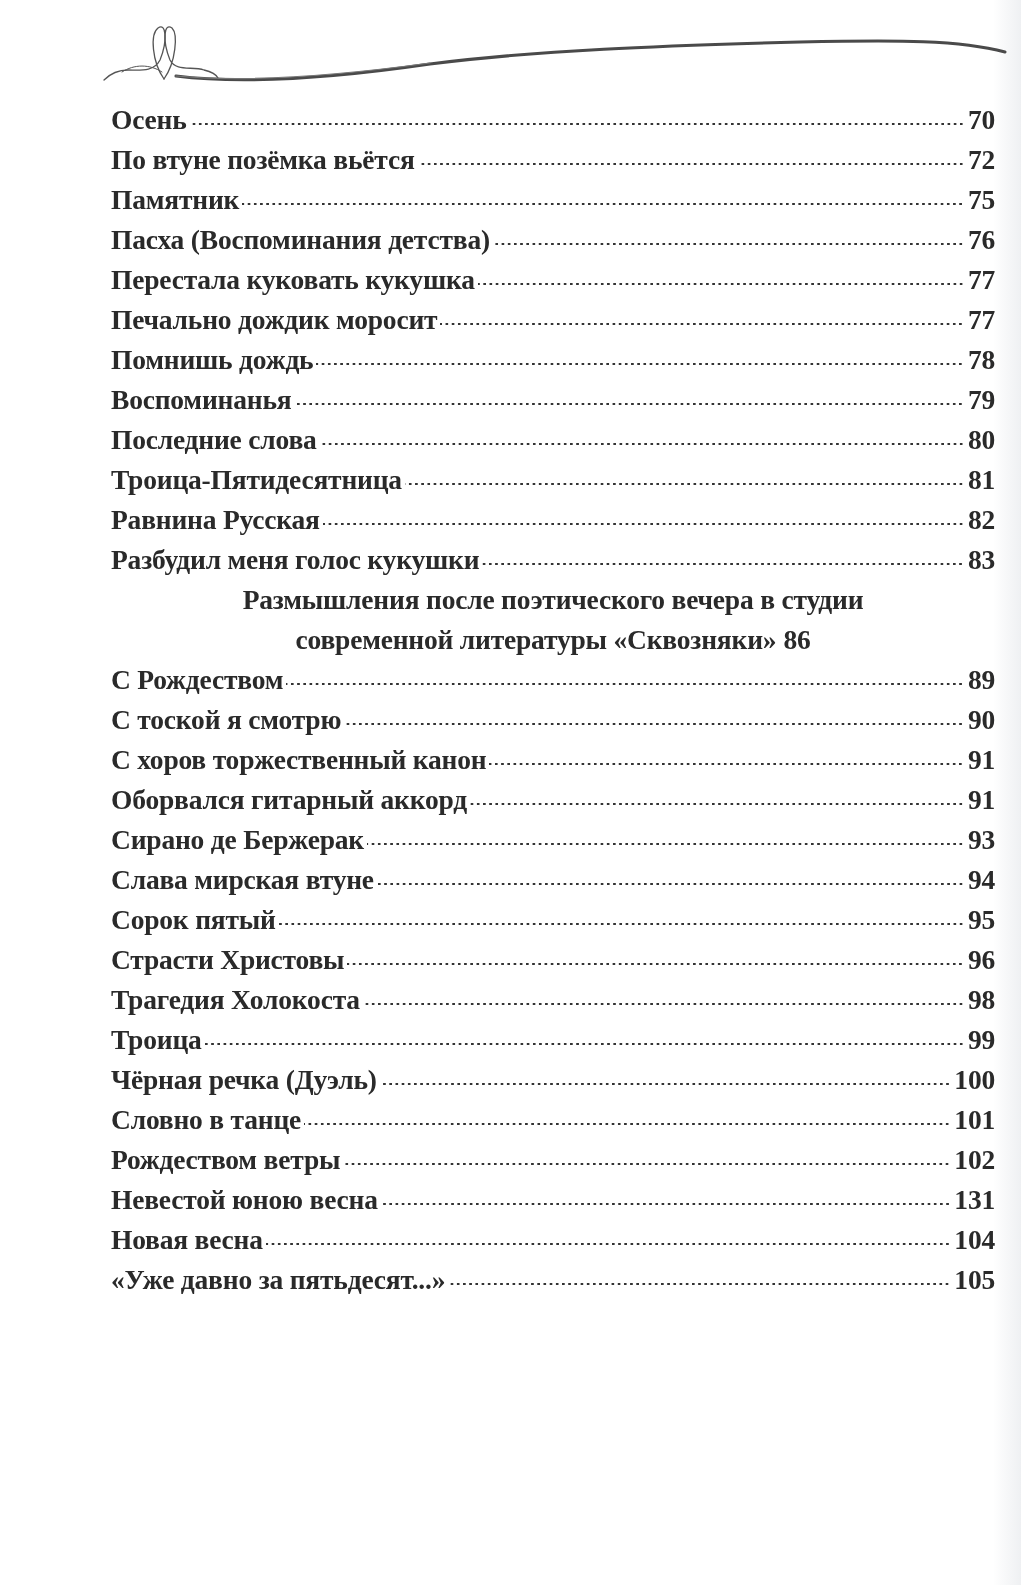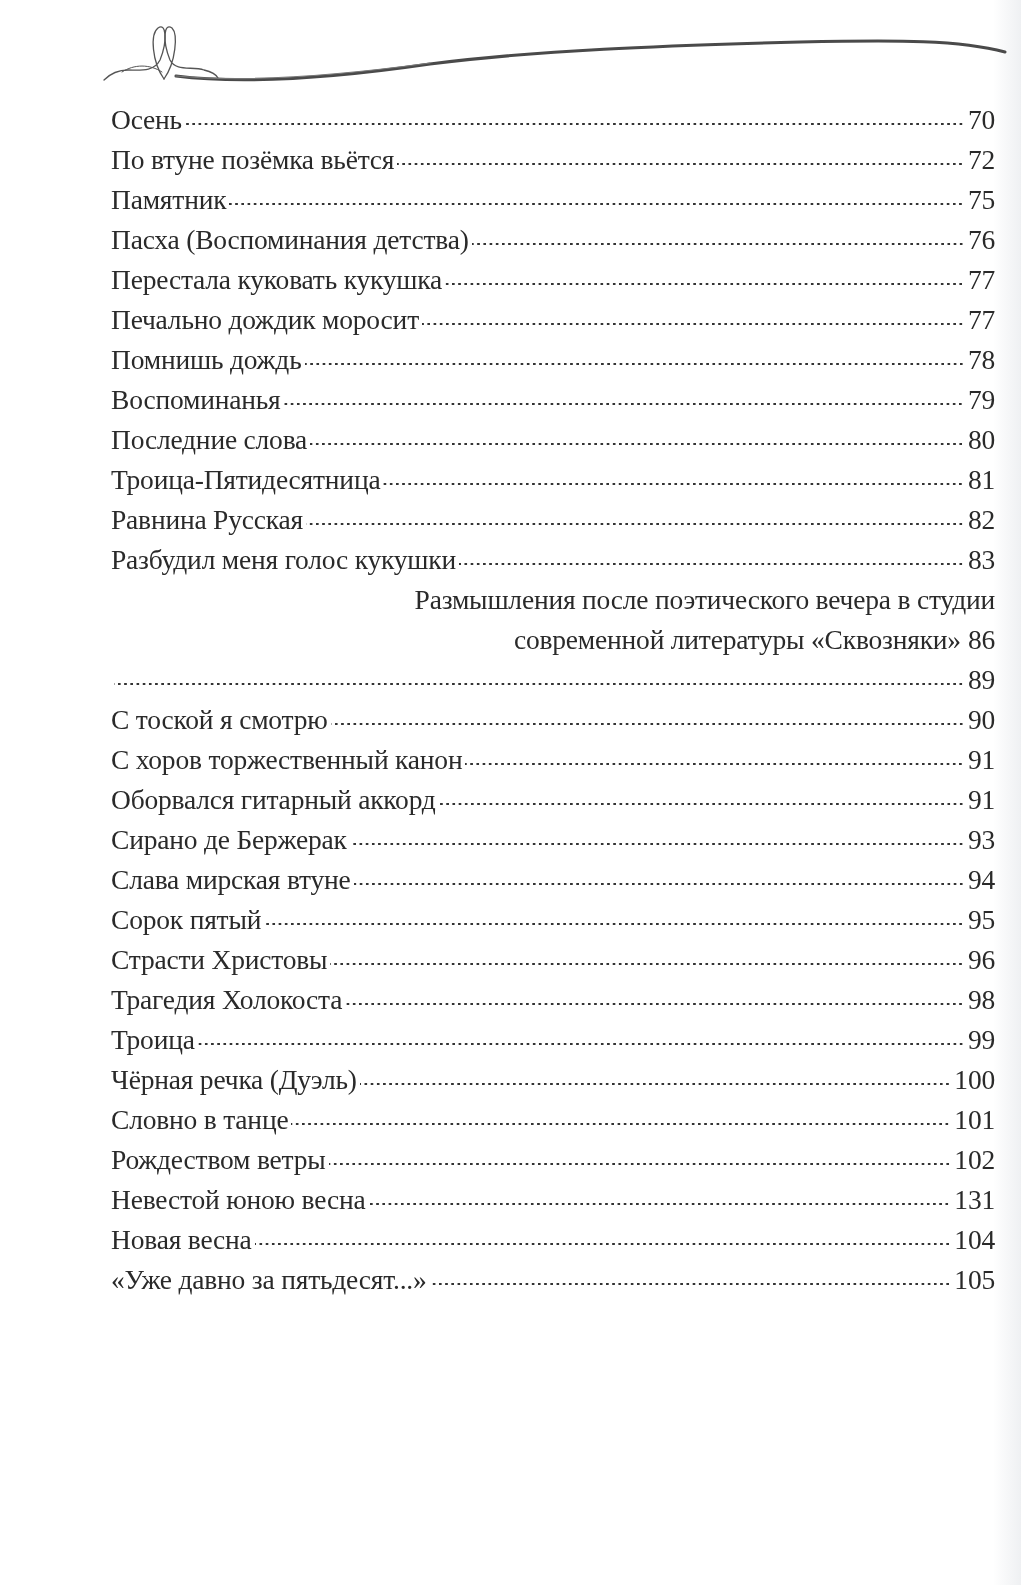--- a/index.html
+++ b/index.html
@@ -13,30 +13,30 @@
     }
     .page-edge {
       position: absolute; right: 0; top: 0; width: 28px; height: 100%;
       background: linear-gradient(to right, rgba(255,255,255,0), rgba(225,228,232,0.55));
     }
     .ornament {
       position: absolute; left: 100px; top: 22px; width: 910px; height: 70px;
     }
     .toc {
       position: absolute; left: 111px; top: 100px; width: 884px;
-      margin: 0; padding: 0; list-style: none;
+      margin: 0; padding: 0; list-style: none; font-weight: bold;
     }
     .toc-entry {
       display: flex; align-items: baseline;
       height: 40px; line-height: 40px;
       font-size: 27.5px;
       letter-spacing: -0.2px;
       transform-origin: left center;
     }
-    .toc-entry.two-line { height: 80px; flex-direction: column; align-items: flex-end; }
+    .toc-entry.two-line { height: 80px; flex-direction: column; align-items: center; }
     .toc-entry .line1 { height: 40px; line-height: 40px; white-space: nowrap; }
     .toc-entry .line2 { display: flex; align-items: baseline; height: 40px; line-height: 40px; }
     .title { white-space: nowrap; flex: 0 0 auto; }
     .leader {
       flex: 1 1 auto; overflow: hidden; white-space: nowrap;
       margin: 0 4px 0 3px;
       position: relative; top: -2px;
       height: 6px;
       background-image: radial-gradient(circle, #333 1.1px, transparent 1.4px);
       background-size: 6.2px 6px;
@@ -129,20 +129,21 @@
     </li>
   <li class="toc-entry two-line">
     <div class="line1">Размышления после поэтического вечера в студии</div>
     <div class="line2">
         <span class="title">современной литературы «Сквозняки»</span>
         <span class="leader"></span>
         <span class="page">86</span>
       </div>
   </li>
   <li class="toc-entry">
+      <span class="title">С Рождеством</span>
       <span class="leader"></span>
       <span class="page">89</span>
     </li>
   <li class="toc-entry">
       <span class="title">С тоской я смотрю</span>
       <span class="leader"></span>
       <span class="page">90</span>
     </li>
   <li class="toc-entry">
       <span class="title">С хоров торжественный канон</span>

